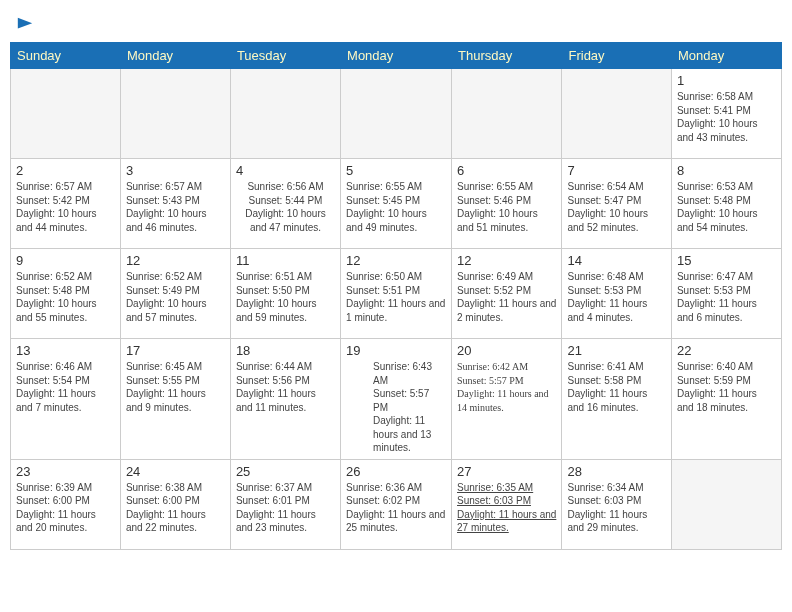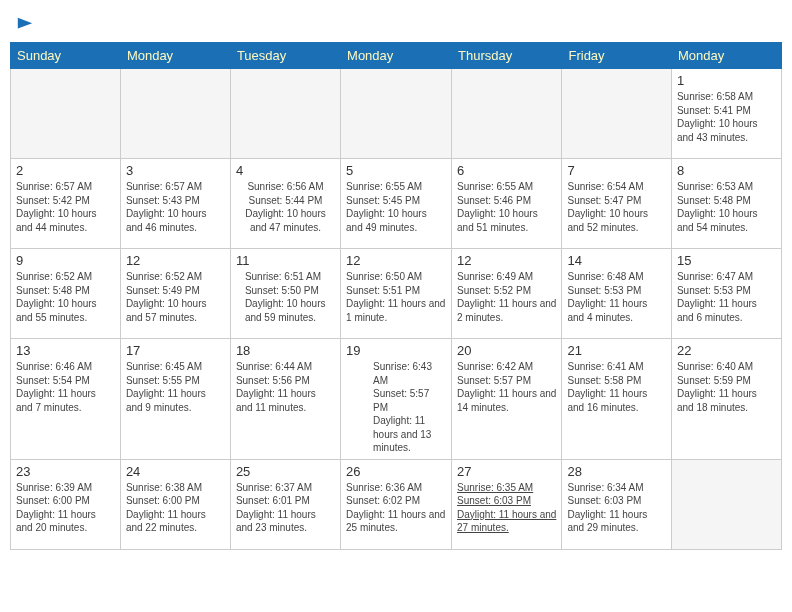--- a/index.html
+++ b/index.html
@@ -189,21 +189,21 @@
 Daylight: 10 hours and 55 minutes.</div>
         </td>
         <td>
           <span class="day-num">12</span>
           <div class="day-info" style="white-space: pre-line;">Sunrise: 6:52 AM
 Sunset: 5:49 PM
 Daylight: 10 hours and 57 minutes.</div>
         </td>
         <td>
           <span class="day-num">11</span>
-          <div class="day-info" style="white-space: pre-line; margin-left: 9px;">Sunrise: 6:51 AM
+          <div class="day-info" style="white-space: pre-line;">Sunrise: 6:51 AM
 Sunset: 5:50 PM
 Daylight: 10 hours and 59 minutes.</div>
         </td>
         <td>
           <span class="day-num">12</span>
           <div class="day-info" style="white-space: pre-line;">Sunrise: 6:50 AM
 Sunset: 5:51 PM
 Daylight: 11 hours and 1 minute.</div>
         </td>
         <td>
@@ -245,21 +245,21 @@
 Daylight: 11 hours and 11 minutes.</div>
         </td>
         <td>
           <span class="day-num">19</span>
           <div class="day-info" style="white-space: pre-line; margin-left: 27px;">Sunrise: 6:43 AM
 Sunset: 5:57 PM
 Daylight: 11 hours and 13 minutes.</div>
         </td>
         <td>
           <span class="day-num">20</span>
-          <div class="day-info" style="white-space: pre-line;">Sunrise: 6:42 AM
+          <div class="day-info" style="white-space: pre-line; font-family: Liberation Serif, serif;">Sunrise: 6:42 AM
 Sunset: 5:57 PM
 Daylight: 11 hours and 14 minutes.</div>
         </td>
         <td>
           <span class="day-num">21</span>
           <div class="day-info" style="white-space: pre-line;">Sunrise: 6:41 AM
 Sunset: 5:58 PM
 Daylight: 11 hours and 16 minutes.</div>
         </td>
         <td>

